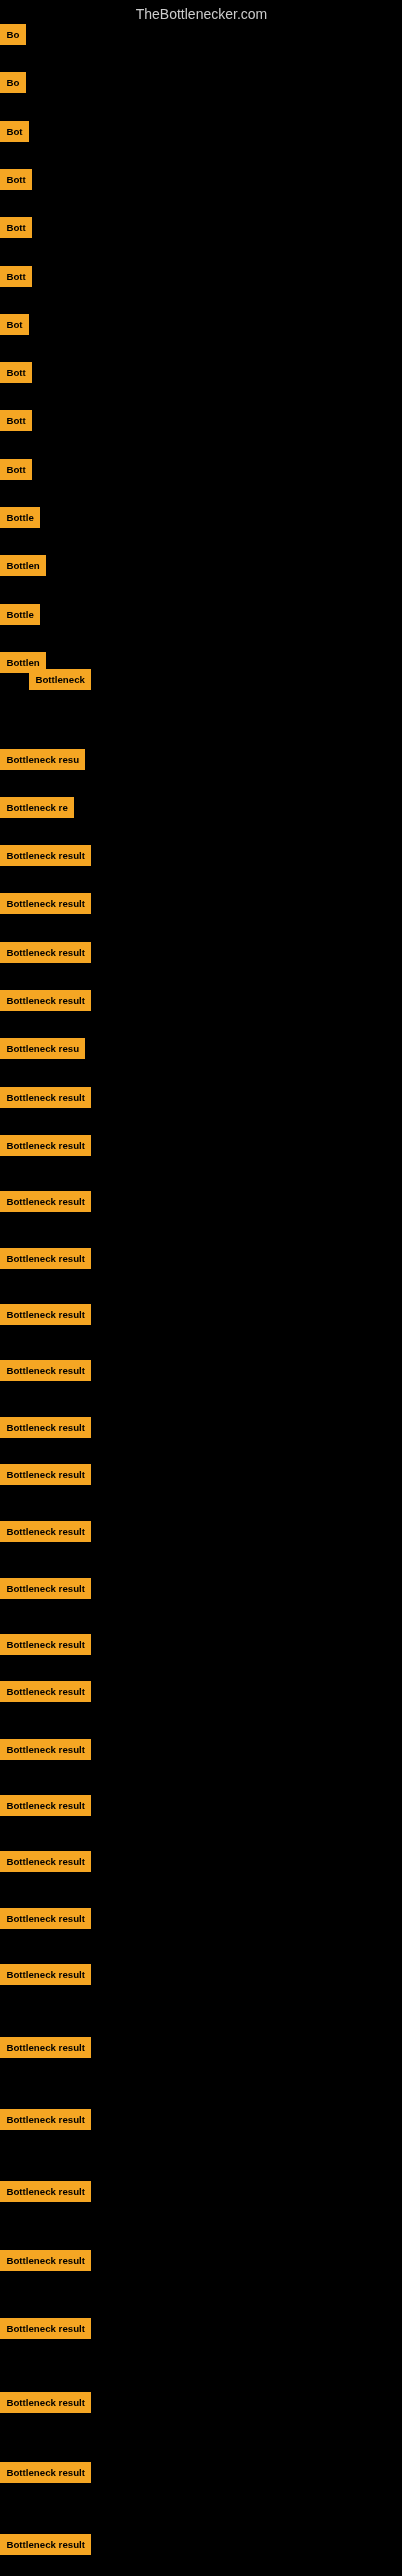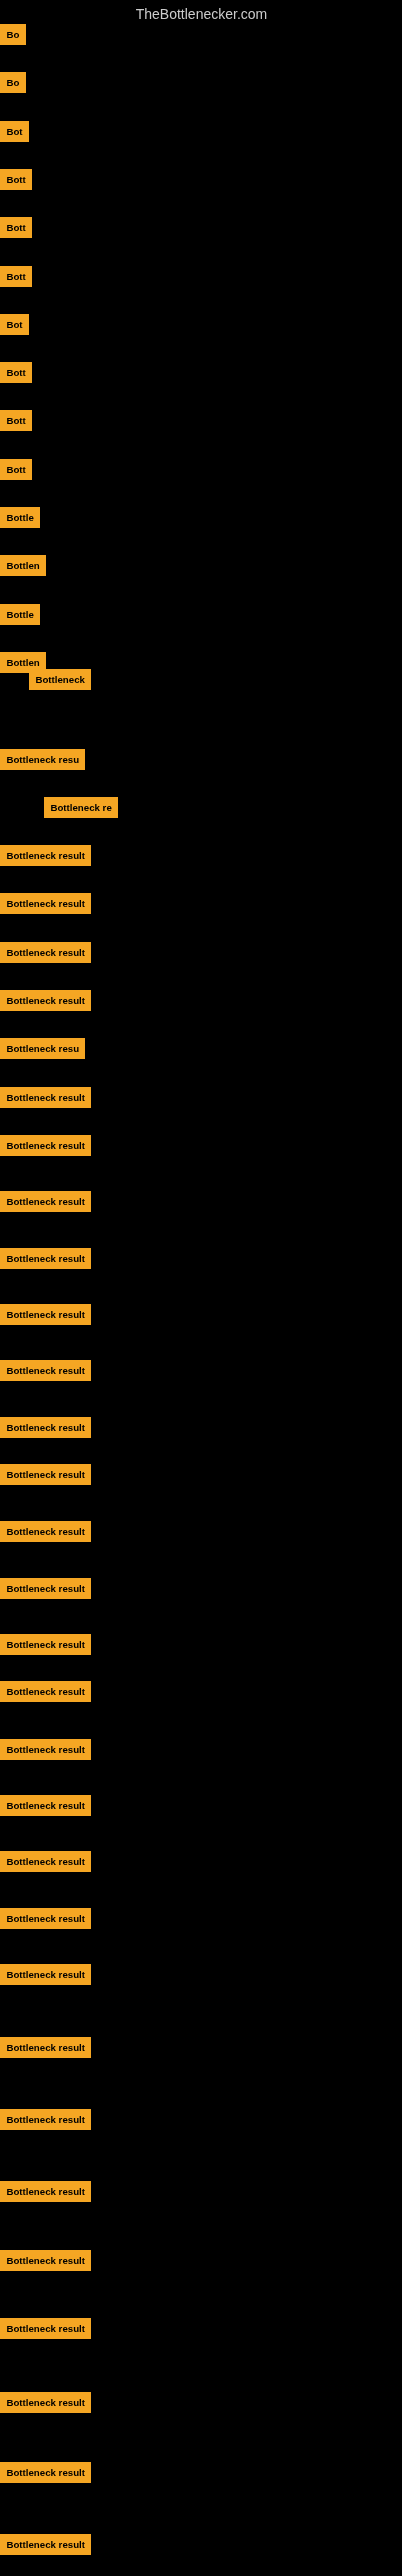--- a/index.html
+++ b/index.html
@@ -88,21 +88,21 @@
     </div>
     <div style="position: absolute; top: 628px; left: 0px; display: flex; align-items: center;">
       <span class="label-box">Bottlen</span>
     </div>
     <div style="position: absolute; top: 645px; left: 0px; display: flex; align-items: center; margin-left: 29px;">
       <span class="label-box">Bottleneck</span>
     </div>
     <div style="position: absolute; top: 725px; left: 0px; display: flex; align-items: center;">
       <span class="label-box">Bottleneck resu</span>
     </div>
-    <div style="position: absolute; top: 773px; left: 0px; display: flex; align-items: center; padding-left: 44px;">
+    <div style="position: absolute; top: 773px; left: 0px; display: flex; align-items: center;">
       <span class="label-box">Bottleneck re</span>
     </div>
     <div style="position: absolute; top: 821px; left: 0px; display: flex; align-items: center;">
       <span class="label-box">Bottleneck result</span>
     </div>
     <div style="position: absolute; top: 869px; left: 0px; display: flex; align-items: center;">
       <span class="label-box">Bottleneck result</span>
     </div>
     <div style="position: absolute; top: 918px; left: 0px; display: flex; align-items: center;">
       <span class="label-box">Bottleneck result</span>

